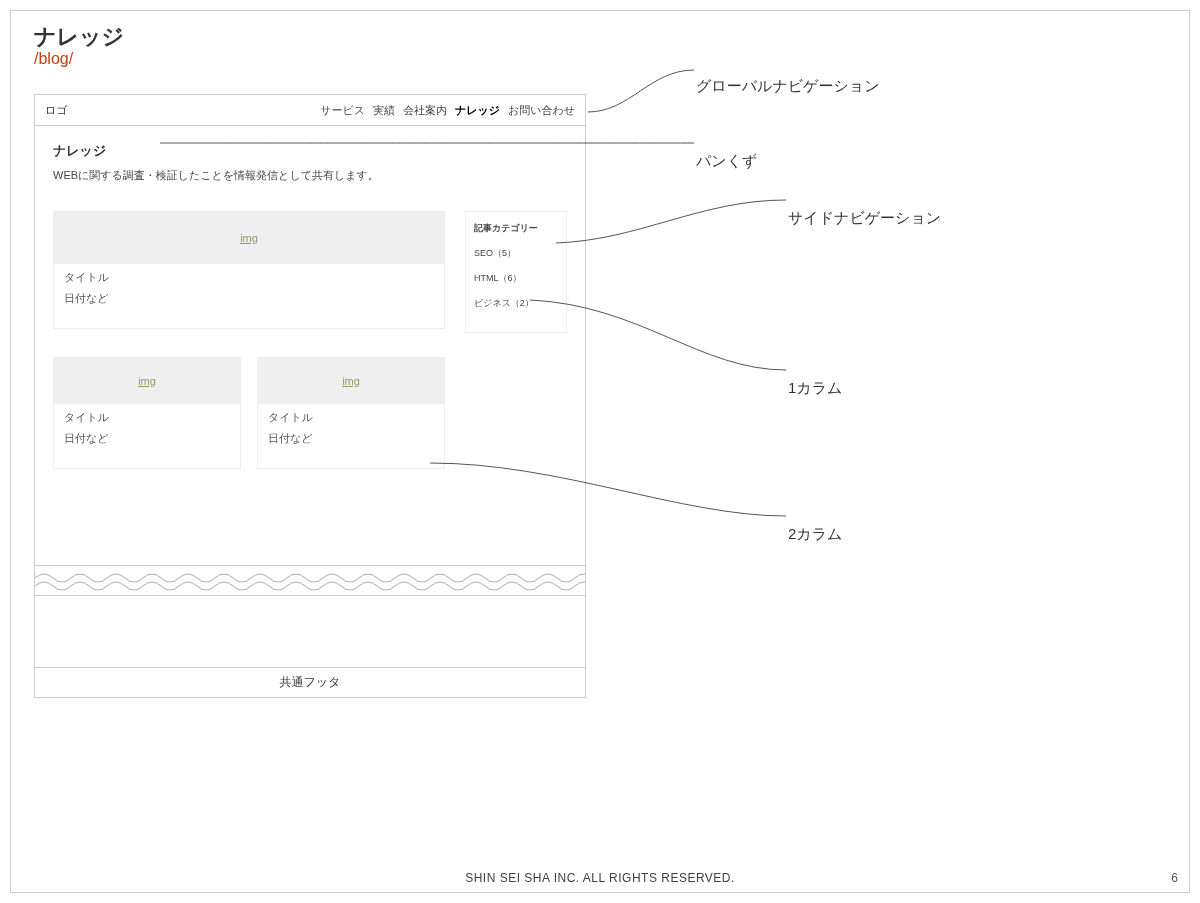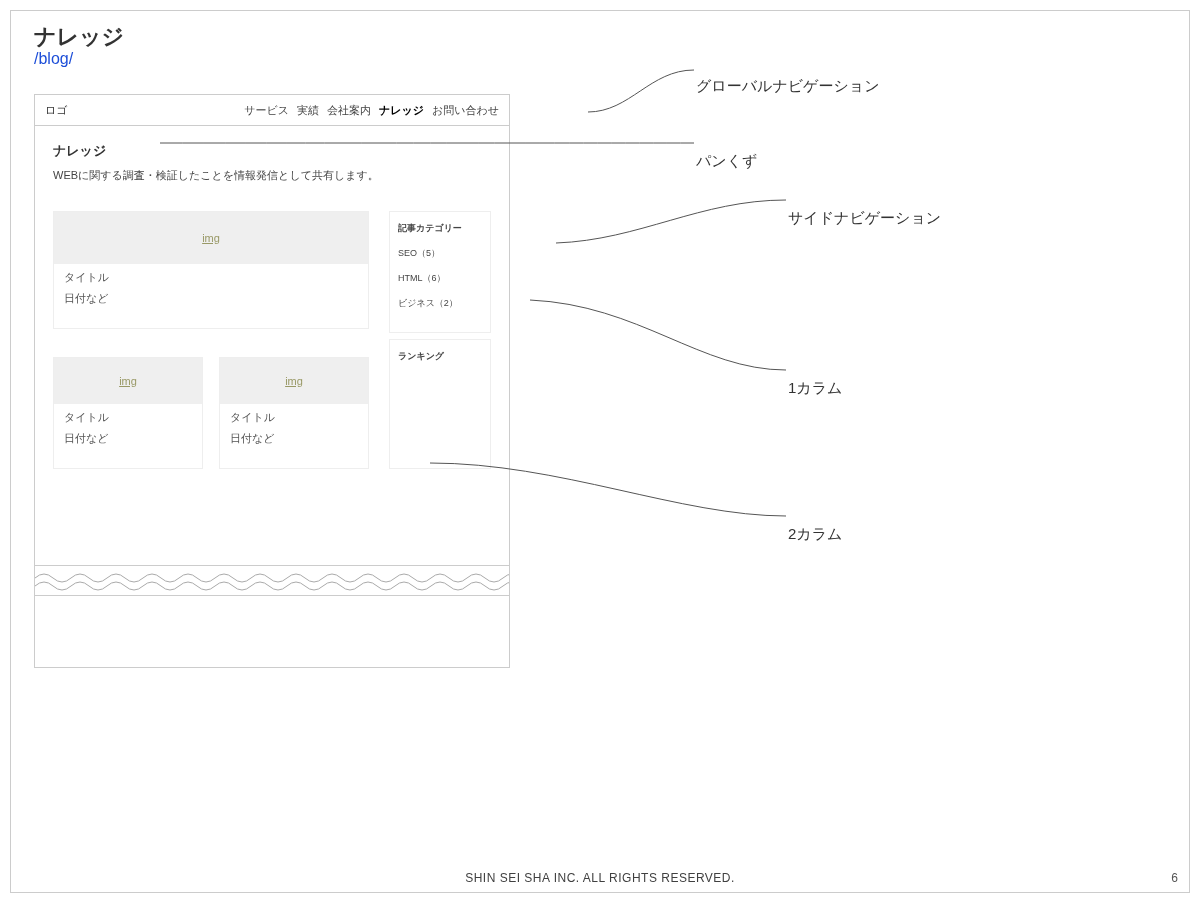--- a/index.html
+++ b/index.html
@@ -22,27 +22,27 @@
     top: 22px;
     left: 34px;
     font-size: 22px;
     font-weight: 700;
   }
   .subpath {
     position: absolute;
     top: 50px;
     left: 34px;
     font-size: 16px;
-    color: #1d4ed8;
+    color: #c2410c;
   }
   .mock {
     position: absolute;
     top: 94px;
     left: 34px;
-    width: 476px;
+    width: 552px;
     background: #fff;
   }
   .mock-header {
     border: 1px solid #ccc;
     display: flex;
     align-items: center;
     height: 32px;
     padding: 0 10px;
     font-size: 11px;
   }
@@ -198,34 +198,32 @@
 
       </div>
 
       <div class="col-side">
         <div class="sidebox">
           <div class="sh">記事カテゴリー</div>
           <div class="si">SEO（5）</div>
           <div class="si">HTML（6）</div>
           <div class="si">ビジネス（2）</div>
         </div>
-        <div class="sidebox" style="min-height:130px;">
-          <div class="sh">ランキング</div>
-        </div>
       </div>
     </div>
   </div>
 
   <div class="wavy">
     <svg width="552" height="24" viewBox="0 0 552 24">
       <path d="M0 8 Q 9 0 18 8 T 36 8 T 54 8 T 72 8 T 90 8 T 108 8 T 126 8 T 144 8 T 162 8 T 180 8 T 198 8 T 216 8 T 234 8 T 252 8 T 270 8 T 288 8 T 306 8 T 324 8 T 342 8 T 360 8 T 378 8 T 396 8 T 414 8 T 432 8 T 450 8 T 468 8 T 486 8 T 504 8 T 522 8 T 540 8 T 558 8" fill="none" stroke="#aaa" stroke-width="1"></path>
       <path d="M0 16 Q 9 8 18 16 T 36 16 T 54 16 T 72 16 T 90 16 T 108 16 T 126 16 T 144 16 T 162 16 T 180 16 T 198 16 T 216 16 T 234 16 T 252 16 T 270 16 T 288 16 T 306 16 T 324 16 T 342 16 T 360 16 T 378 16 T 396 16 T 414 16 T 432 16 T 450 16 T 468 16 T 486 16 T 504 16 T 522 16 T 540 16 T 558 16" fill="none" stroke="#aaa" stroke-width="1"></path>
     </svg>
   </div>
   <div class="spacer"></div>
+  <div class="mock-footer">共通フッタ</div>
 </div>
 
 <div class="annot" style="top:60px; left:696px;">グローバルナビゲーション</div>
 <div class="annot" style="top:135px; left:696px;">パンくず</div>
 <div class="annot" style="top:192px; left:788px;">サイドナビゲーション</div>
 <div class="annot" style="top:362px; left:788px;">1カラム</div>
 <div class="annot" style="top:508px; left:788px;">2カラム</div>
 
 <svg class="leader" style="top:0; left:0;" width="1200" height="903">
   <path d="M 588 112 C 630 112 650 70 694 70" fill="none" stroke="#555" stroke-width="1"></path>

